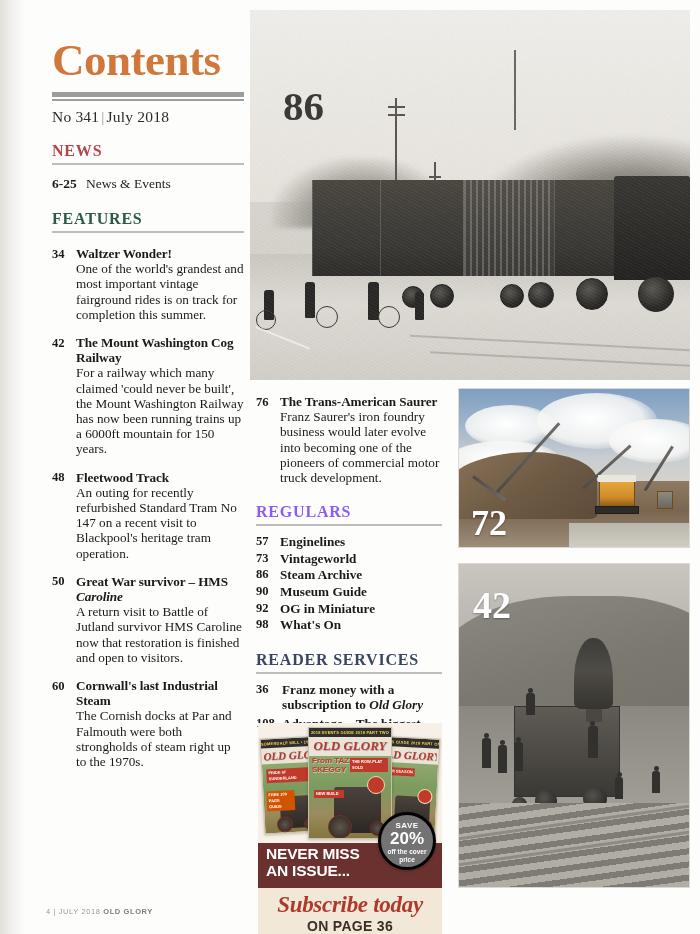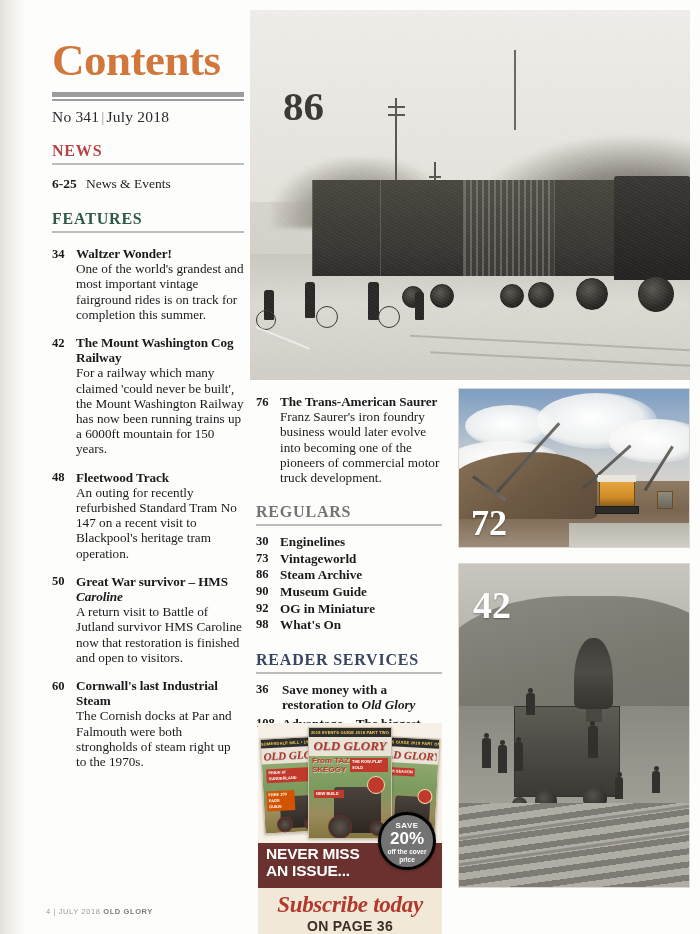--- a/index.html
+++ b/index.html
@@ -60,21 +60,21 @@
   .issue-line .sep { color: #999; padding: 0 2px; }
 
   .sec-head {
     font-size: 16px;
     font-weight: 700;
     letter-spacing: 0.8px;
     margin-top: 16px;
   }
   .sec-head.news     { color: #b5454a; }
   .sec-head.features { color: #2d5a45; }
-  .sec-head.regulars { color: #737373; }
+  .sec-head.regulars { color: #8b5cf6; }
   .sec-head.reader   { color: #3a4661; }
 
   .sec-rule {
     height: 2px;
     background: #bdbdbd;
     margin-top: 3px;
   }
 
   .news-row {
     margin-top: 11px;
@@ -577,21 +577,21 @@
       <span class="body">
         <span class="ttl">The Trans-American Saurer</span>
         <span class="dsc">Franz Saurer's iron foundry business would later evolve into becoming one of the pioneers of commercial motor truck development.</span>
       </span>
     </div>
 
     <div class="sec-head regulars">REGULARS</div>
     <div class="sec-rule"></div>
     <div class="reg-list">
       <div class="reg-row">
-        <span class="pg">30</span>
+        <span class="pg">57</span>
         <span class="lbl">Enginelines</span>
       </div>
       <div class="reg-row">
         <span class="pg">73</span>
         <span class="lbl">Vintageworld</span>
       </div>
       <div class="reg-row">
         <span class="pg">86</span>
         <span class="lbl">Steam Archive</span>
       </div>
@@ -607,21 +607,21 @@
         <span class="pg">98</span>
         <span class="lbl">What's On</span>
       </div>
     </div>
 
     <div class="sec-head reader">READER SERVICES</div>
     <div class="sec-rule"></div>
     <div class="rs-list">
       <div class="rs-row">
         <span class="pg">36</span>
-        <span class="lbl"><span>Save money with a restoration to </span><span class="ital">Old Glory</span></span>
+        <span class="lbl"><span>Franz money with a subscription to </span><span class="ital">Old Glory</span></span>
       </div>
       <div class="rs-row">
         <span class="pg">108</span>
         <span class="lbl">Advantage – The biggest Steam &amp; Vintage Marketplace</span>
       </div>
     </div>
 
   </div>
 
   <div class="photo photo-hero">

